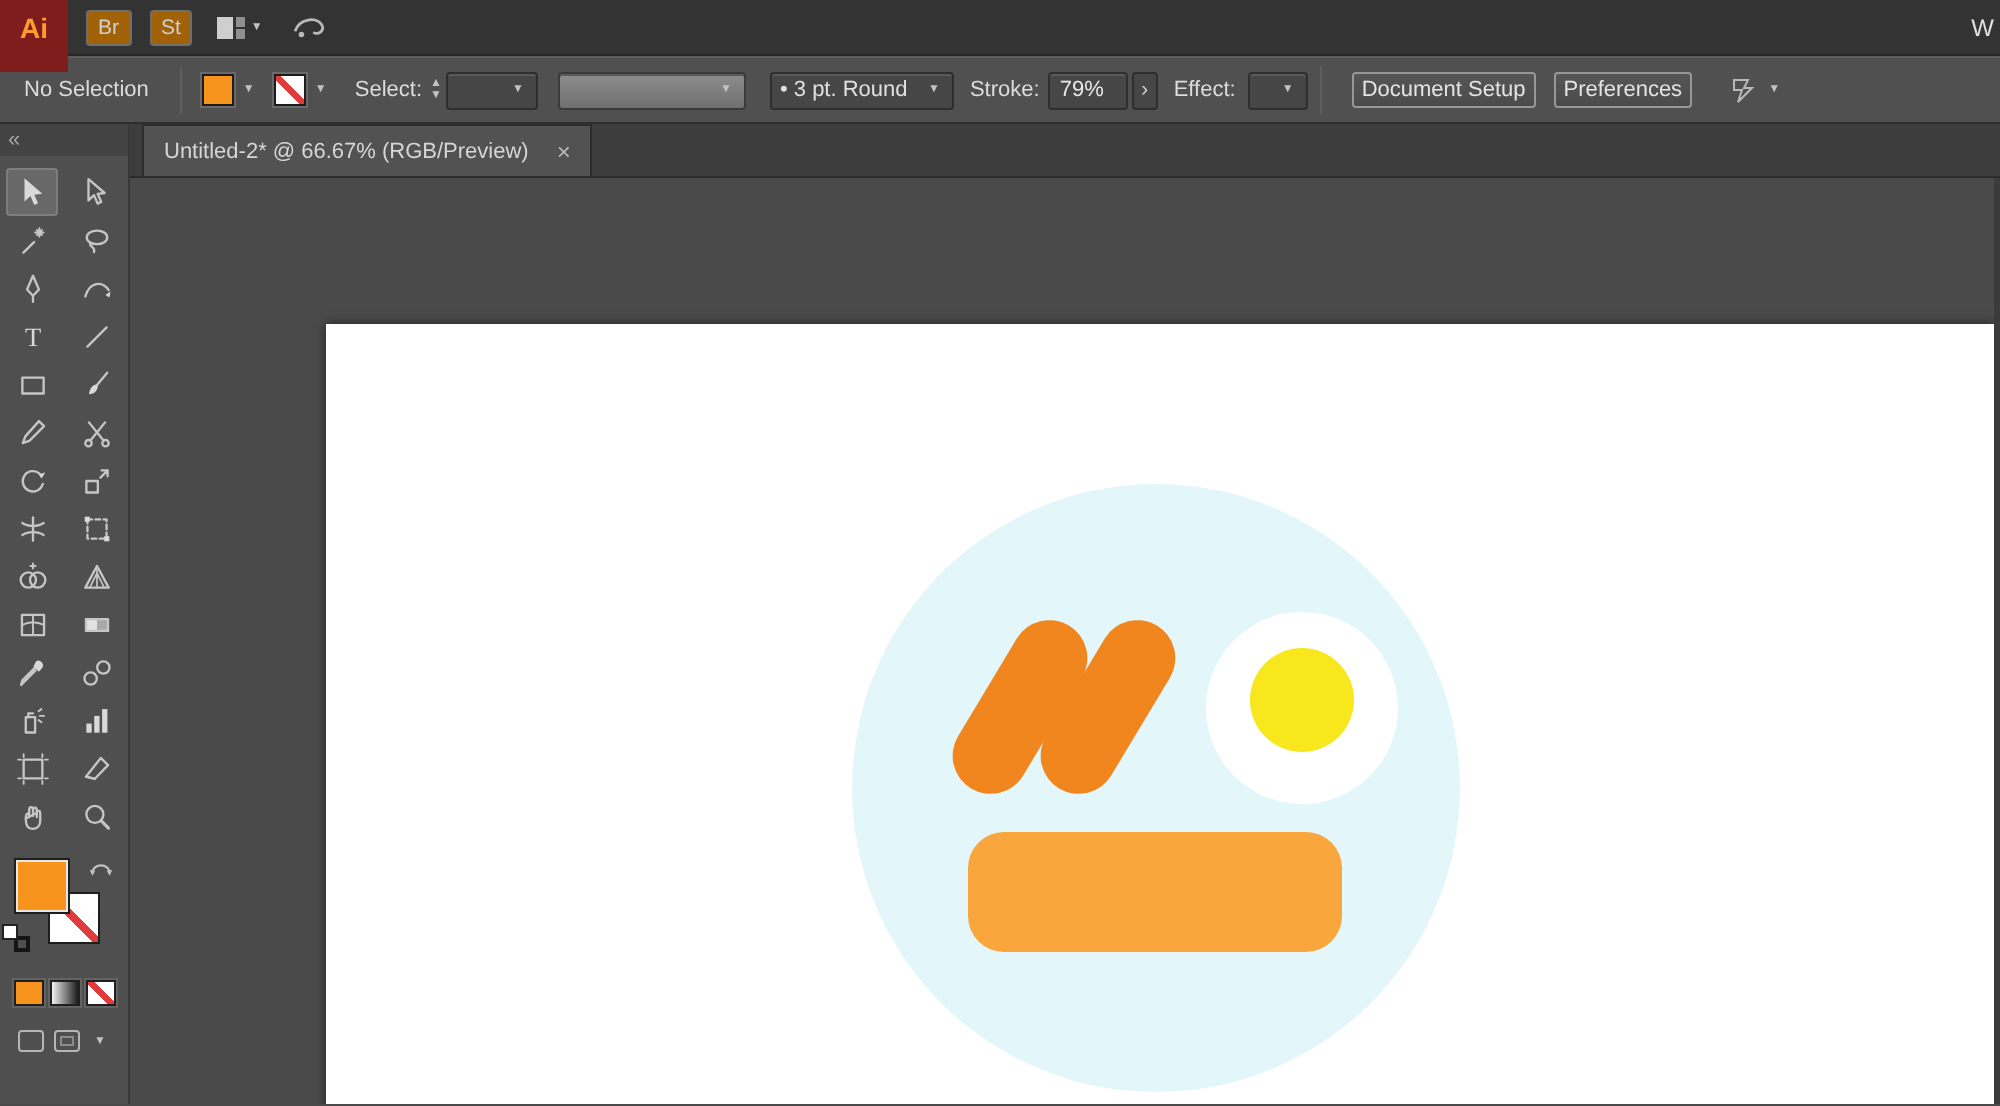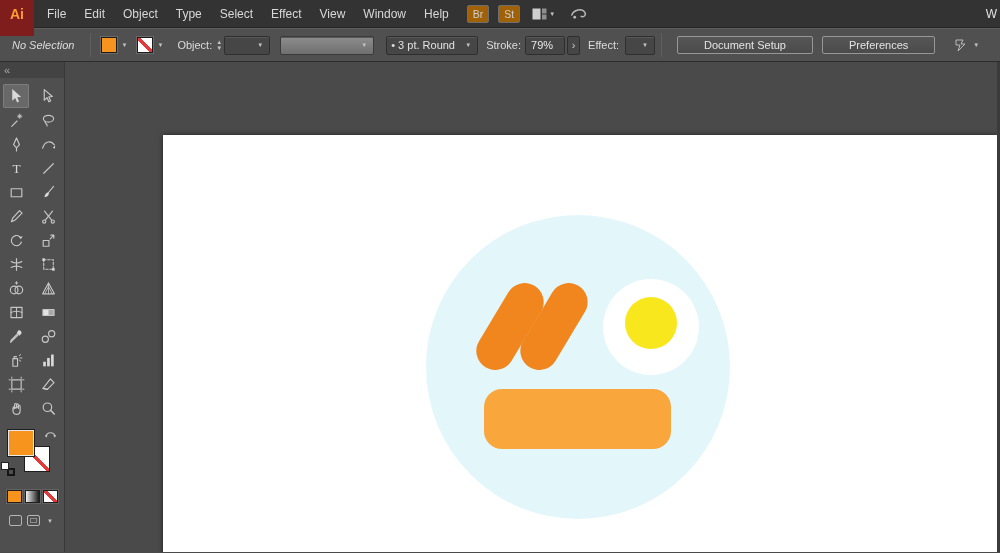--- a/index.html
+++ b/index.html
@@ -31,21 +31,21 @@
   .dd { display:inline-block; position:relative; width:10px; height:10px; }
   .dd::after { content:"▼"; font-size:6px; color:#c2c2c2; position:absolute; left:2px; top:2px; }
   .menu-right { margin-left:auto; padding-right:3px; color:#e0e0e0; font-size:12px; }
 
   
   .control-bar {
     height:34px; background:#505050;
     border-top:1px solid #5e5e5e; border-bottom:1px solid #2d2d2d;
     display:flex; align-items:center; font-size:11px; color:#dcdcdc;
   }
-  .cb-status { padding:0 10px 0 12px;font-style:italic; }
+  .cb-status { padding:0 10px 0 12px; }
   .cb-sep { width:1px; height:24px; background:#3c3c3c; border-right:1px solid #5e5e5e; margin:0 6px; }
   .swatch { width:16px; height:16px; border:1px solid #1c1c1c; box-shadow:0 0 0 1px #6a6a6a; }
   .swatch-none {
     background:linear-gradient(45deg,#ffffff 42%,#e03a3a 42%,#e03a3a 58%,#ffffff 58%);
   }
   .swatch-group { display:flex; align-items:center; gap:2px; margin:0 4px; }
   .cb-label { margin:0 4px 0 8px; }
   .spinner { display:flex; flex-direction:column; justify-content:center; margin-right:2px; }
   .spinner span { font-size:6px; line-height:6px; color:#c4c4c4; }
   .combo {
@@ -65,21 +65,21 @@
     width:40px; height:19px; background:#464646; border:1px solid #2e2e2e;
     box-shadow:inset 0 1px 0 #595959; border-radius:2px;
     display:flex; align-items:center; padding-left:5px; color:#e8e8e8;
   }
   .arrow-btn {
     width:13px; height:19px; margin-left:2px; border:1px solid #2e2e2e; background:#464646;
     display:flex; align-items:center; justify-content:center; color:#cfcfcf; border-radius:2px;
   }
   .cb-button {
     border:1px solid #979797; border-radius:2px; background:linear-gradient(#565656,#4b4b4b);
-    color:#e4e4e4; font-size:11px; padding:2px 26px; margin-left:9px;
+    color:#e4e4e4; font-size:11px; padding:2px 4px; margin-left:9px;
   }
   .cb-extra { display:flex; align-items:center; margin-left:18px; gap:2px; }
 
   
   .workspace { display:flex; height:490px; }
 
   
   .tool-panel {
     width:65px; background:#4f4f4f; border-right:1px solid #393939;
     display:flex; flex-direction:column; flex-shrink:0;
@@ -147,31 +147,20 @@
   .bacon2 { left:372px; top:144px; transform:rotate(31deg); }
   .egg-white { position:absolute; left:440px; top:144px; width:96px; height:96px; border-radius:50%; }
   .yolk { position:absolute; left:462px; top:162px; width:52px; height:52px; border-radius:50%; }
   .toast { position:absolute; left:321px; top:254px; width:187px; height:60px; border-radius:18px; }
 </style>
 </head>
 <body>
 
 <div class="menu-bar">
   <div class="app-logo">Ai</div>
-  <div class="menu-items">
-      <div class="menu-item">File</div>
-      <div class="menu-item">Edit</div>
-      <div class="menu-item">Object</div>
-      <div class="menu-item">Type</div>
-      <div class="menu-item">Select</div>
-      <div class="menu-item">Effect</div>
-      <div class="menu-item">View</div>
-      <div class="menu-item">Window</div>
-      <div class="menu-item">Help</div>
-    </div>
   <button class="mb-btn">Br</button>
   <button class="mb-btn">St</button>
   <div class="mb-icon">
     <svg width="15" height="12" viewBox="0 0 15 12">
       <rect x="0.5" y="0.5" width="8" height="11" fill="#cfcfcf" stroke="none"></rect>
       <rect x="10" y="0.5" width="4.5" height="5" fill="#8f8f8f" stroke="none"></rect>
       <rect x="10" y="6.5" width="4.5" height="5" fill="#8f8f8f" stroke="none"></rect>
     </svg>
     <span class="dd"></span>
   </div>
@@ -190,21 +179,21 @@
 
   <div class="swatch-group">
     <span class="swatch" style="background: rgb(247, 148, 30);"></span>
     <span class="dd"></span>
   </div>
   <div class="swatch-group">
     <span class="swatch swatch-none"></span>
     <span class="dd"></span>
   </div>
 
-  <span class="cb-label">Object:</span>
+  <span class="cb-label">Select:</span>
   <div class="spinner">
       <span>▲</span>
       <span>▼</span>
     </div>
   <div class="combo combo-stroke">
     <span></span>
       <span class="dd"></span>
   </div>
 
   <div class="combo combo-width">
@@ -437,20 +426,26 @@
     </div>
 
     <div class="draw-row">
       <div class="draw-icon"></div>
       <div class="draw-icon inside"></div>
       <span class="dd"></span>
     </div>
   </div>
 
   <div class="doc-area">
+    <div class="tab-bar">
+      <div class="tab">
+        <span>Untitled-2* @ 66.67% (RGB/Preview)</span>
+        <span class="tab-close">×</span>
+      </div>
+    </div>
     <div class="canvas">
       <div class="artboard">
         <div class="plate" style="background: rgb(227, 247, 251);"></div>
         <div class="bacon bacon1" style="background: rgb(240, 134, 29);"></div>
         <div class="bacon bacon2" style="background: rgb(240, 134, 29);"></div>
         <div class="egg-white" style="background: rgb(255, 255, 255);"></div>
         <div class="yolk" style="background: rgb(248, 231, 28);"></div>
         <div class="toast" style="background: rgb(249, 166, 61);"></div>
       </div>
       <div class="scroll-strip"></div>

